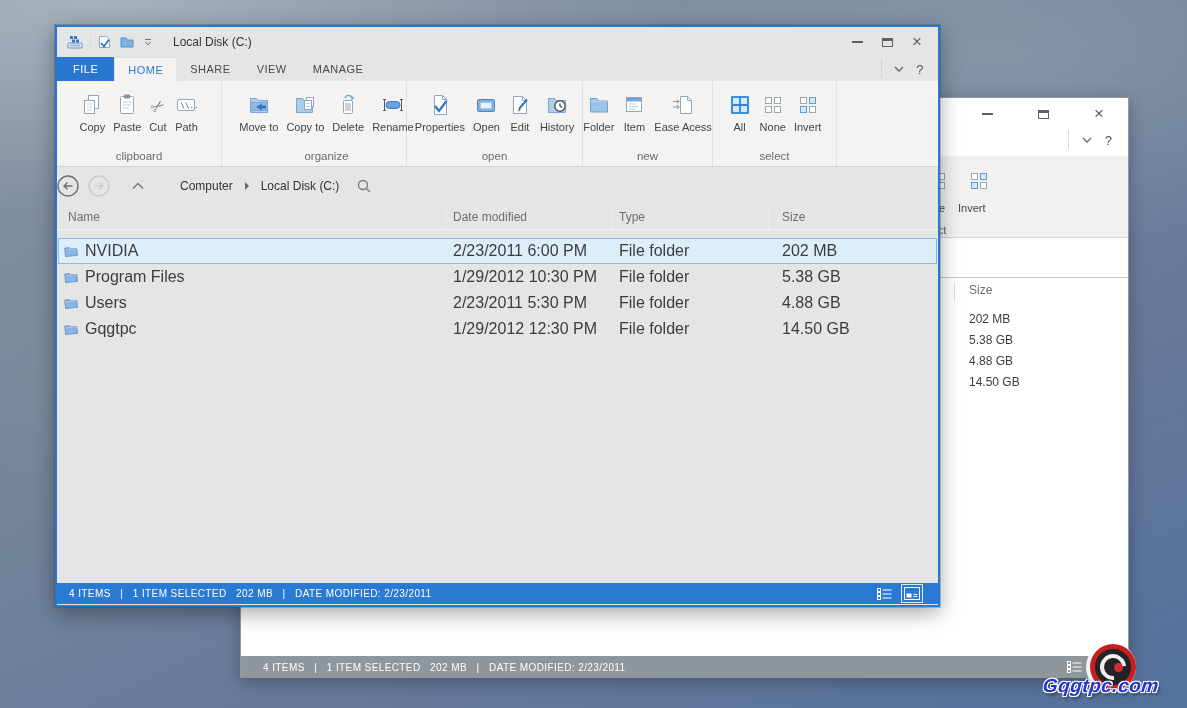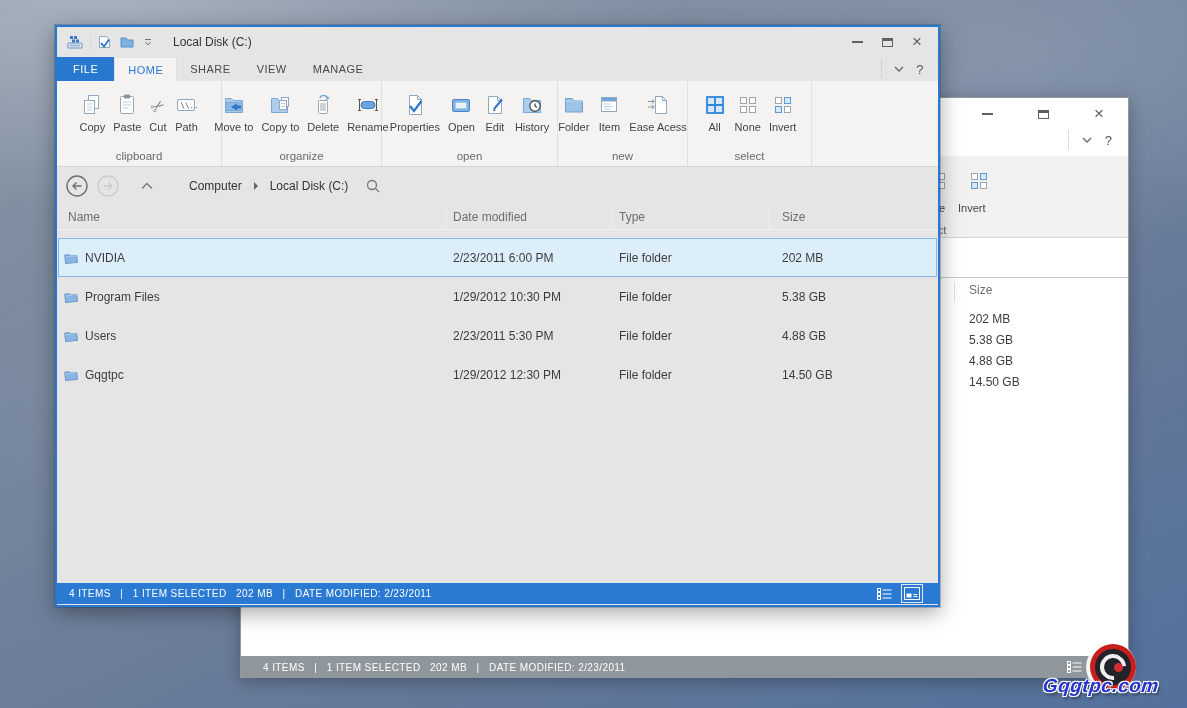--- a/index.html
+++ b/index.html
@@ -61,39 +61,39 @@
   .tab-selected { background:#f4f3f1; color:#2878d0; border:1px solid #e3e1df; border-bottom:none; }
   .tab-right { margin-left:auto; display:flex; align-items:center; gap:12px; padding-right:14px; }
 
   .ribbon { height:86px; background:#f4f3f1; border-bottom:1px solid #d8d6d3; display:flex; }
   .rgroup { display:flex; flex-direction:column; border-right:1px solid #e3e1df; }
   .rbuttons { flex:1; display:flex; align-items:flex-start; justify-content:center; padding-top:7px; }
   .rbtn { display:flex; flex-direction:column; align-items:center; padding:2px 4px; }
   .rbtn .ricon { height:27px; display:flex; align-items:flex-end; justify-content:center; }
   .rlabel { font-size:11px; color:#444; margin-top:4px; white-space:nowrap; }
   .rgroup-label { text-align:center; font-size:11.5px; color:#6b6b6b; padding-bottom:4px; }
-  .g-clipboard { width:165px; } .g-organize { width:160px; } .g-new { width:130px; }
+  .g-clipboard { width:165px; } .g-organize { width:160px;margin-left:25px; } .g-new { width:130px; }
   .g-open { width:176px; } .g-select { width:124px; }
   .cut-glyph { font-size:17px; color:#8a939b; transform:rotate(-35deg); line-height:20px; }
 
-  .addressbar { height:37px; display:flex; align-items:center; padding-left:9px; }
+  .addressbar { height:37px; display:flex; align-items:center; }
   .nav-circle { width:22px; height:22px; border-radius:50%; display:flex; align-items:center; justify-content:center; margin-right:9px; }
   .crumbs { display:flex; align-items:center; margin-left:20px; font-size:12px; color:#333; gap:9px; }
   .crumb { padding:2px 2px; }
 
   .listheader { height:26px; display:grid; grid-template-columns:389px 166px 156px 1fr;
     border-bottom:1px solid #f2f2f2; font-size:12px; color:#6d6d6d; align-items:center; }
   .hcell { position:relative; padding-left:6px; height:100%; display:flex; align-items:center; }
   .hcell + .hcell { border-left:1px solid #ececec; }
   .hcell.first { padding-left:11px; }
   .hcell.size { padding-left:13px; }
 
   .filearea { flex:1; position:relative; padding-top:8px; }
-  .frow { height:39px; display:grid; grid-template-columns:389px 166px 156px 1fr;
-    align-items:center; font-size:12px; color:#3c3c3c; margin:0 1px; }
+  .frow { height:26px; display:grid; grid-template-columns:389px 166px 156px 1fr;
+    align-items:center; font-size:16px; color:#3c3c3c; margin:0 1px; }
   .frow.selected { background:#ddeefb; box-shadow:inset 0 0 0 1px #8ab8e8; }
   .cell { padding-left:6px; white-space:nowrap; overflow:hidden; }
   .cell.name { padding-left:6px; display:flex; align-items:center; gap:7px; }
   .cell.size { padding-left:13px; }
   .ficon { flex:0 0 auto; transform:rotate(-6deg); }
 
   .statusbar { height:21px; margin:0 0 1px 0; background:#2a7ad4; display:flex; align-items:center; }
   .statusbar .stext { padding-left:12px; }
 
   

